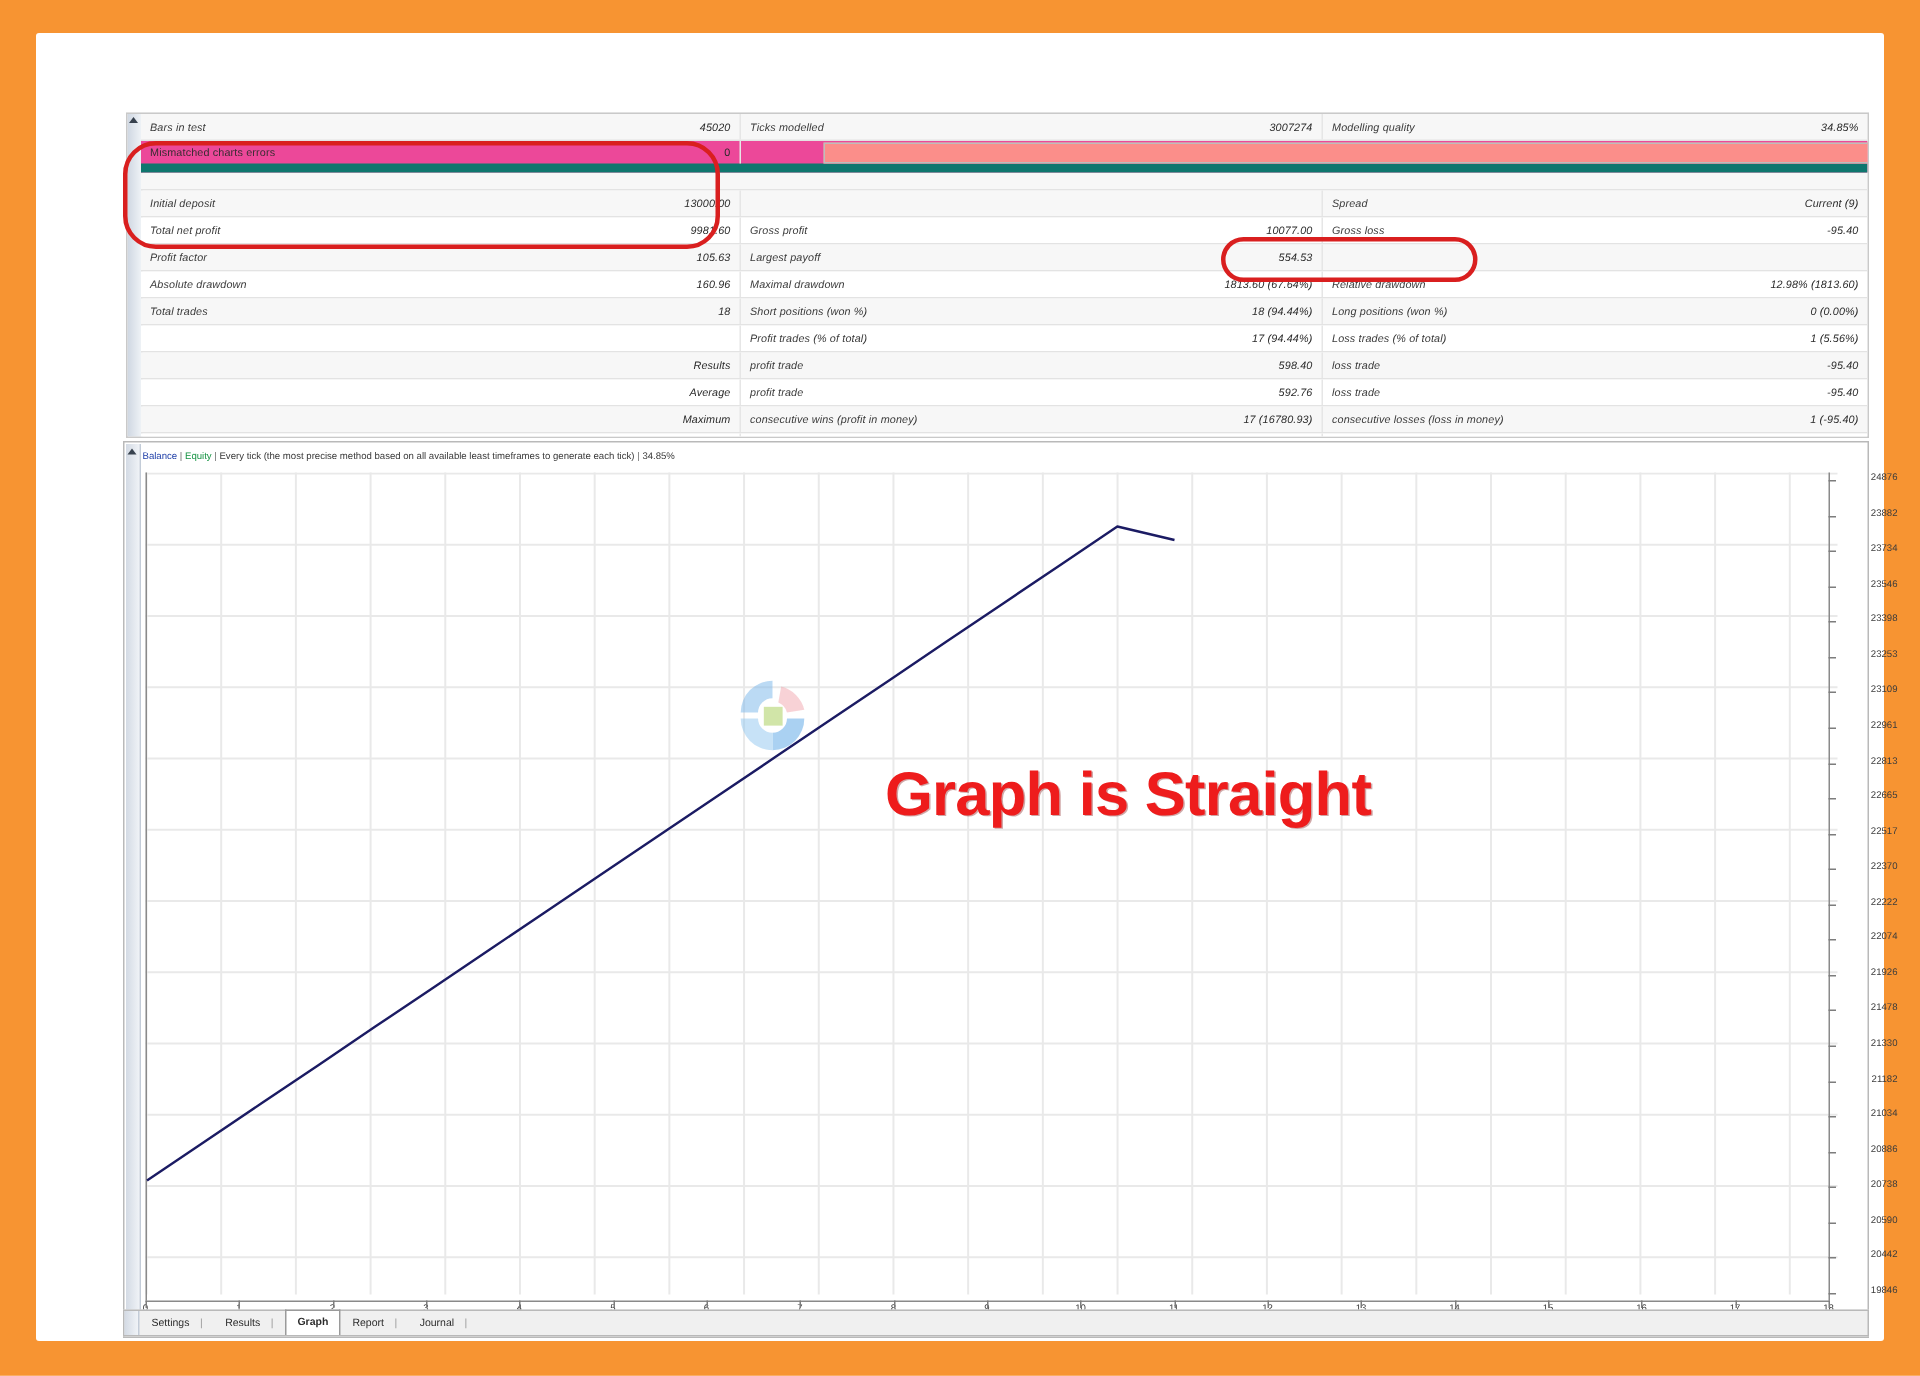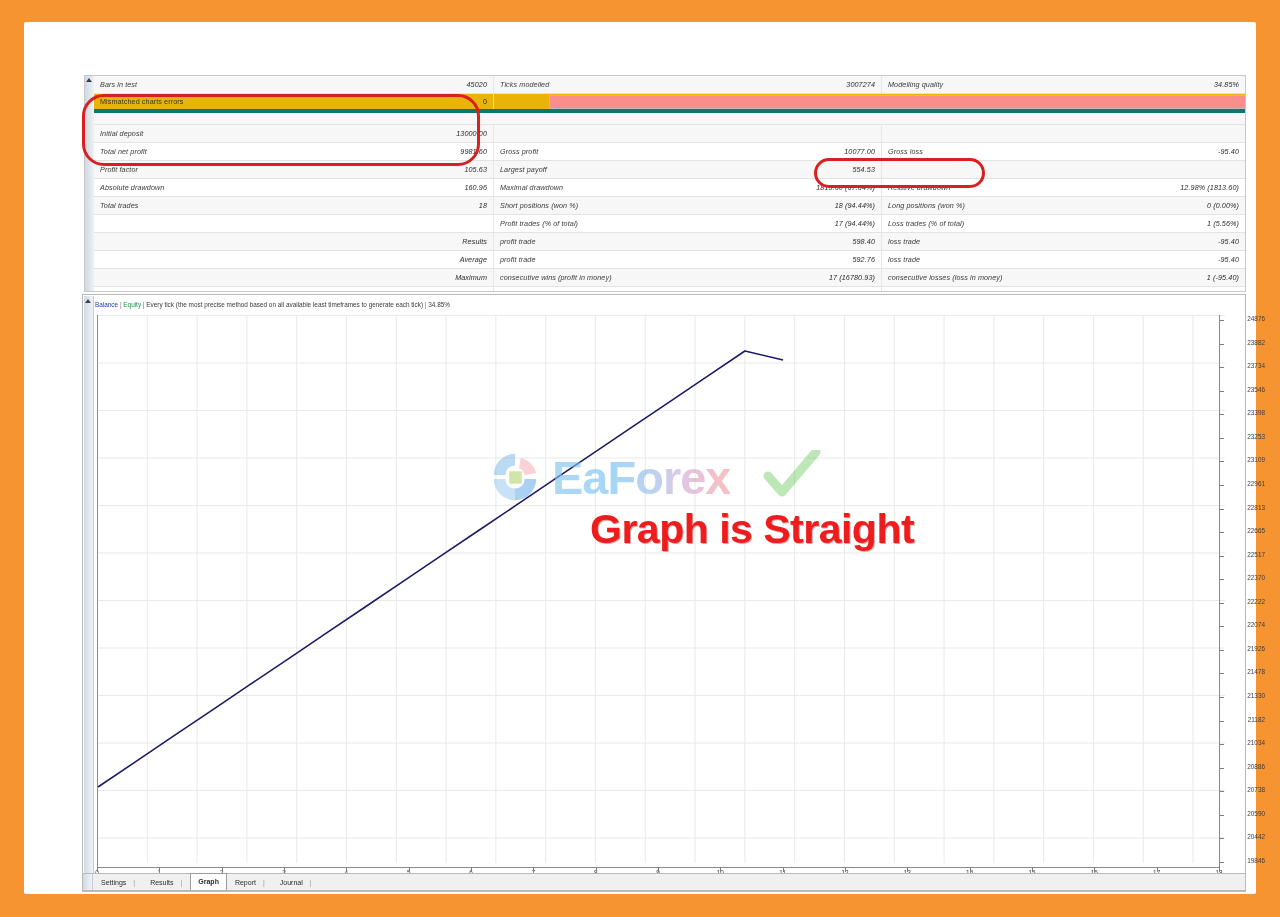--- a/index.html
+++ b/index.html
@@ -46,21 +46,21 @@
     display:flex;align-items:center;justify-content:space-between;
     padding:0 6px;box-sizing:border-box;
     font-size:7.2px;color:#2a2a2a;letter-spacing:.1px;
     overflow:hidden;white-space:nowrap;
   }
   .c1{width:400px;border-right:1px solid #e6e6e6;}
   .c2{width:388px;border-right:1px solid #e6e6e6;}
   .c3{width:363px;}
   .lbl{opacity:.92;}
   .val{text-align:right;}
-  .row-bar{height:15px;background:#eab308;border-bottom:4px solid #0f766e;position:relative;}
+  .row-bar{height:15px;background:#ec4899;border-bottom:6px solid #0f766e;position:relative;}
   .bar-fill{
     position:absolute;left:455px;top:1px;width:740px;height:12px;
     background:#fb8e8a;border:1px solid #bdbdbd;
   }
   .row-gap{height:11px;background:#f7f7f7;border-bottom:1px solid #e3e3e3;}
 
   
   .annot{
     position:absolute;border:3px solid #d91f1f;border-radius:22px;
     pointer-events:none;
@@ -207,20 +207,24 @@
           </div>
           <div class="row-gap"></div>
           <div class="row alt">
             <div class="cell c1">
               <span class="lbl">Initial deposit</span>
               <span class="val">13000.00</span>
             </div>
             <div class="cell c2">
               <span class="lbl"></span>
               <span class="val"></span>
+            </div>
+            <div class="cell c3">
+              <span class="lbl">Spread</span>
+              <span class="val">Current (9)</span>
             </div>
           </div>
           <div class="row plain">
             <div class="cell c1">
               <span class="lbl">Total net profit</span>
               <span class="val">9981.60</span>
             </div>
             <div class="cell c2">
               <span class="lbl">Gross profit</span>
               <span class="val">10077.00</span>
@@ -464,26 +468,20 @@
     <div class="watermark">
       <div class="wm-logo">
         <svg viewBox="0 0 60 56" width="58" height="54">
           <path d="M30 4 A22 22 0 0 0 8 26 L20 26 A10 10 0 0 1 30 16 Z" fill="#7fb9ea" opacity=".85"></path>
           <path d="M52 30 A22 22 0 0 1 30 52 L30 40 A10 10 0 0 0 40 30 Z" fill="#5fa9e6" opacity=".85"></path>
           <path d="M8 30 A22 22 0 0 0 30 52 L30 40 A10 10 0 0 1 20 30 Z" fill="#8fc6ef" opacity=".8"></path>
           <rect x="24" y="22" width="13" height="13" fill="#a9cf5a" opacity=".85"></rect>
           <path d="M36 8 A22 22 0 0 1 52 24 L40 26 A10 10 0 0 0 34 19 Z" fill="#f0a0a8" opacity=".75"></path>
         </svg>
       </div>
-      <div style="position:relative;">
-        <div class="wm-text">EaForex</div>
-        <svg class="wm-check" viewBox="0 0 60 48">
-          <path d="M6 26 L20 42 L54 2" fill="none" stroke="#4fbe3f" stroke-width="9" stroke-linecap="round" stroke-linejoin="round" opacity=".8"></path>
-        </svg>
-      </div>
     </div>
     <div class="redtext">Graph is Straight</div>
 
     <div class="tabbar">
       <div class="tab-scroll"></div>
       <div id="tabs" style="display:flex;align-items:flex-end;">
           <div class="tab"><span>Settings</span><span class="divider">|</span></div>
           <div class="tab"><span>Results</span><span class="divider">|</span></div>
           <div class="tab active"><span>Graph</span></div>
           <div class="tab"><span>Report</span><span class="divider">|</span></div>

